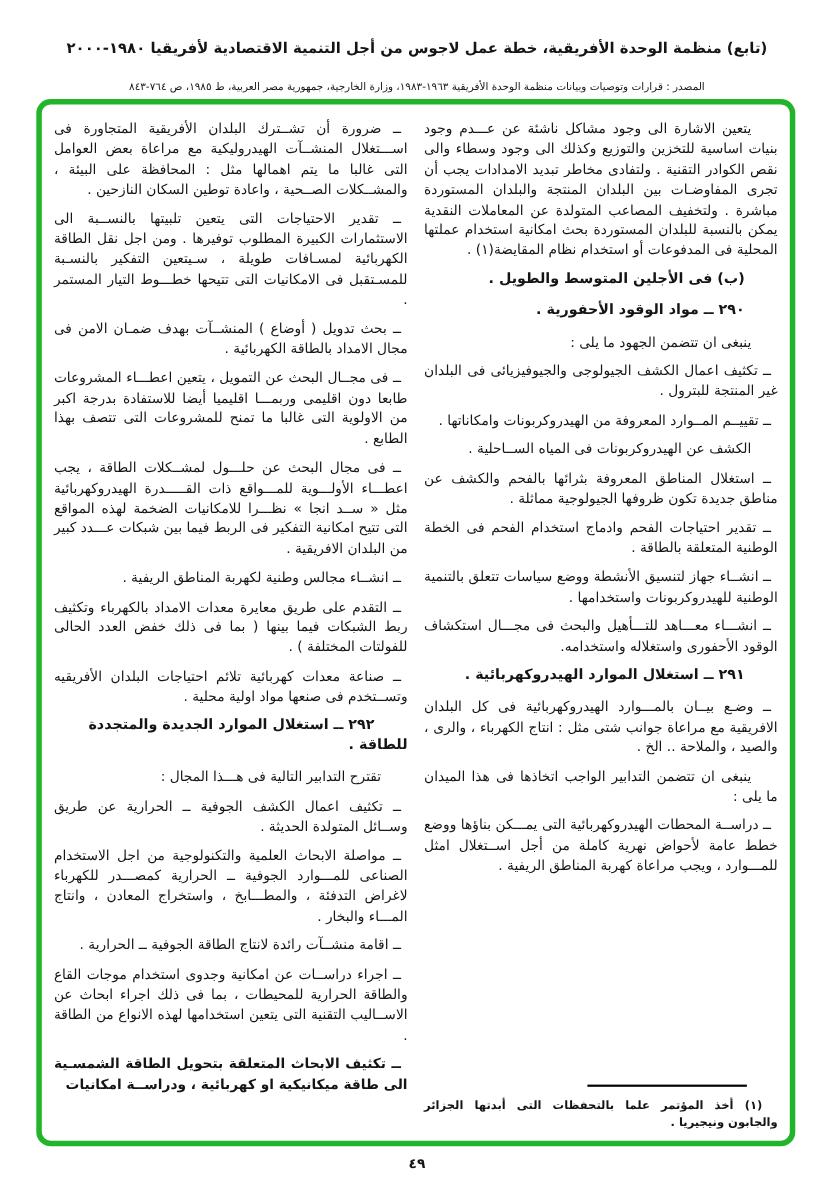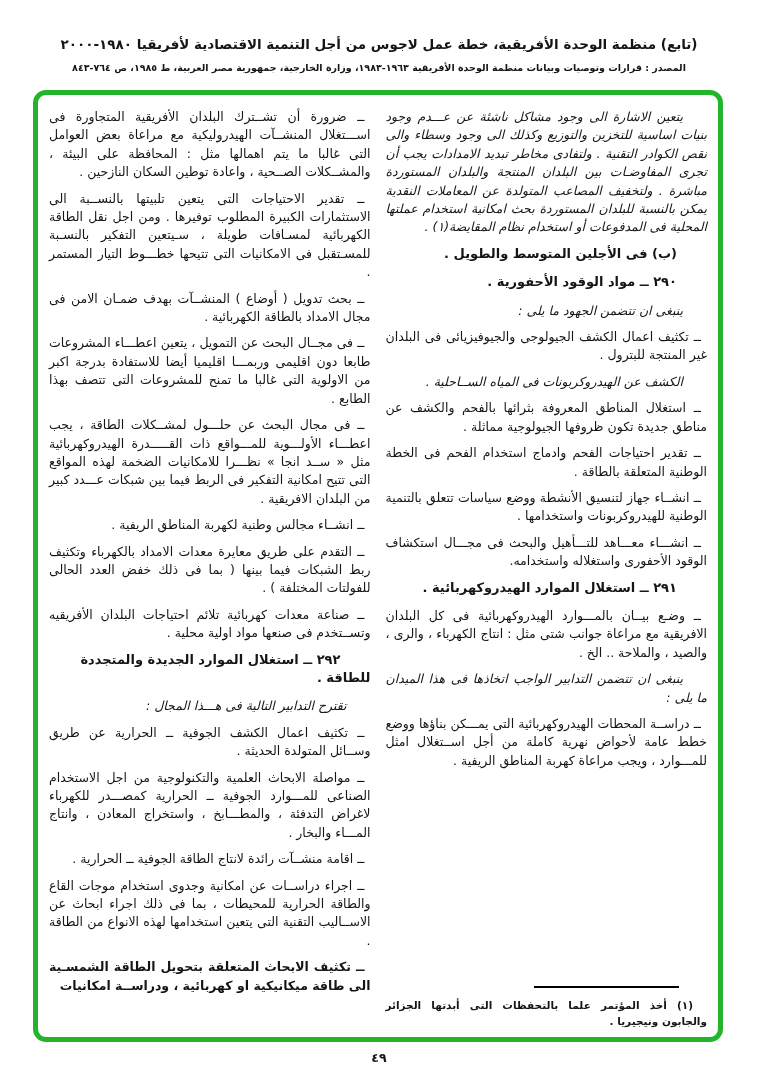--- a/index.html
+++ b/index.html
@@ -9,39 +9,39 @@
     color:#151515;
     font-family:"DejaVu Sans", sans-serif;
     direction:rtl;
     overflow:hidden;
   }
   .page { position:relative; width:758px; height:974px;border-radius:22px; }
 
   
   .doc-header { position:absolute; top:36px; right:0; left:0; text-align:center; }
   .doc-title  { font-size:13.5px; font-weight:bold; letter-spacing:0; line-height:1.3; padding:0 24px; }
-  .doc-source { font-size:9.5px;  font-weight:bold; margin-top:8px; padding:0 28px; }
+  .doc-source { font-size:9.5px;  font-weight:normal; margin-top:20px; padding:0 28px; }
 
   
   .frame {
     position:absolute; top:90px; left:33px;
     width:690px; height:952px;
     border:5px solid #22b52c;
     border-radius:13px;
     padding:13px 11px 8px 11px;
     background:#ffffff;
     overflow:hidden;
   }
   .columns { display:flex; gap:15px; height:100%; }
   .col { flex:1 1 0; min-width:0; display:flex; flex-direction:column; }
   .col-inner { flex:1 1 auto; }
 
   .block { font-size:12.5px; line-height:18.4px; text-align:justify; margin-bottom:8px; }
   .block.heading { font-weight:bold; font-size:13px; text-indent:30px; margin-top:6px; margin-bottom:10px; text-align:right; }
-  .block.para    { text-indent:24px;font-style:italic; }
+  .block.para    { text-indent:24px; }
   .block.item    { text-indent:6px; }
   .block.item-bold { text-indent:6px; font-weight:bold; }
 
   
   .footnote { margin-top:16px; }
   .footnote-rule { height:2.5px; width:145px; background:#000; margin:0 28px 9px auto;
                    margin-right:28px; margin-left:auto; }
   .footnote-text { font-size:10.5px; font-weight:bold; line-height:16px; text-align:justify; text-indent:14px; }
 
   
@@ -63,20 +63,21 @@
   <div class="frame" style="border-color: rgb(34, 181, 44);">
     <div class="columns">
 
       <section class="col">
         <div class="col-inner">
             <p class="block para">يتعين الاشارة الى وجود مشاكل ناشئة عن عـــدم وجود بنيات اساسية للتخزين والتوزيع وكذلك الى وجود وسطاء والى نقص الكوادر التقنية . ولتفادى مخاطر تبديد الامدادات يجب أن تجرى المفاوضـات بين البلدان المنتجة والبلدان المستوردة مباشرة . ولتخفيف المصاعب المتولدة عن المعاملات النقدية يمكن بالنسبة للبلدان المستوردة بحث امكانية استخدام عملتها المحلية فى المدفوعات أو استخدام نظام المقايضة(١) .</p>
             <p class="block heading">(ب) فى الأجلين المتوسط والطويل .</p>
             <p class="block heading">٢٩٠ ــ مواد الوقود الأحفورية .</p>
             <p class="block para">ينبغى ان تتضمن الجهود ما يلى :</p>
             <p class="block item">ــ تكثيف اعمال الكشف الجيولوجى والجيوفيزيائى فى البلدان غير المنتجة للبترول .</p>
+            <p class="block item">ــ تقييــم المــوارد المعروفة من الهيدروكربونات وامكاناتها .</p>
             <p class="block para">الكشف عن الهيدروكربونات فى المياه الســاحلية .</p>
             <p class="block item">ــ استغلال المناطق المعروفة بثرائها بالفحم والكشف عن مناطق جديدة تكون ظروفها الجيولوجية مماثلة .</p>
             <p class="block item">ــ تقدير احتياجات الفحم وادماج استخدام الفحم فى الخطة الوطنية المتعلقة بالطاقة .</p>
             <p class="block item">ــ انشــاء جهاز لتنسيق الأنشطة ووضع سياسات تتعلق بالتنمية الوطنية للهيدروكربونات واستخدامها .</p>
             <p class="block item">ــ انشـــاء معـــاهد للتـــأهيل والبحث فى مجـــال استكشاف الوقود الأحفورى واستغلاله واستخدامه.</p>
             <p class="block heading">٢٩١ ــ استغلال الموارد الهيدروكهربائية .</p>
             <p class="block item">ــ وضـع بيــان بالمـــوارد الهيدروكهربائية فى كل البلدان الافريقية مع مراعاة جوانب شتى مثل : انتاج الكهرباء ، والرى ، والصيد ، والملاحة .. الخ .</p>
             <p class="block para">ينبغى ان تتضمن التدابير الواجب اتخاذها فى هذا الميدان ما يلى :</p>
             <p class="block item">ــ دراســة المحطات الهيدروكهربائية التى يمـــكن بناؤها ووضع خطط عامة لأحواض نهرية كاملة من أجل اســتغلال امثل للمـــوارد ، ويجب مراعاة كهربة المناطق الريفية .</p>
           </div>

